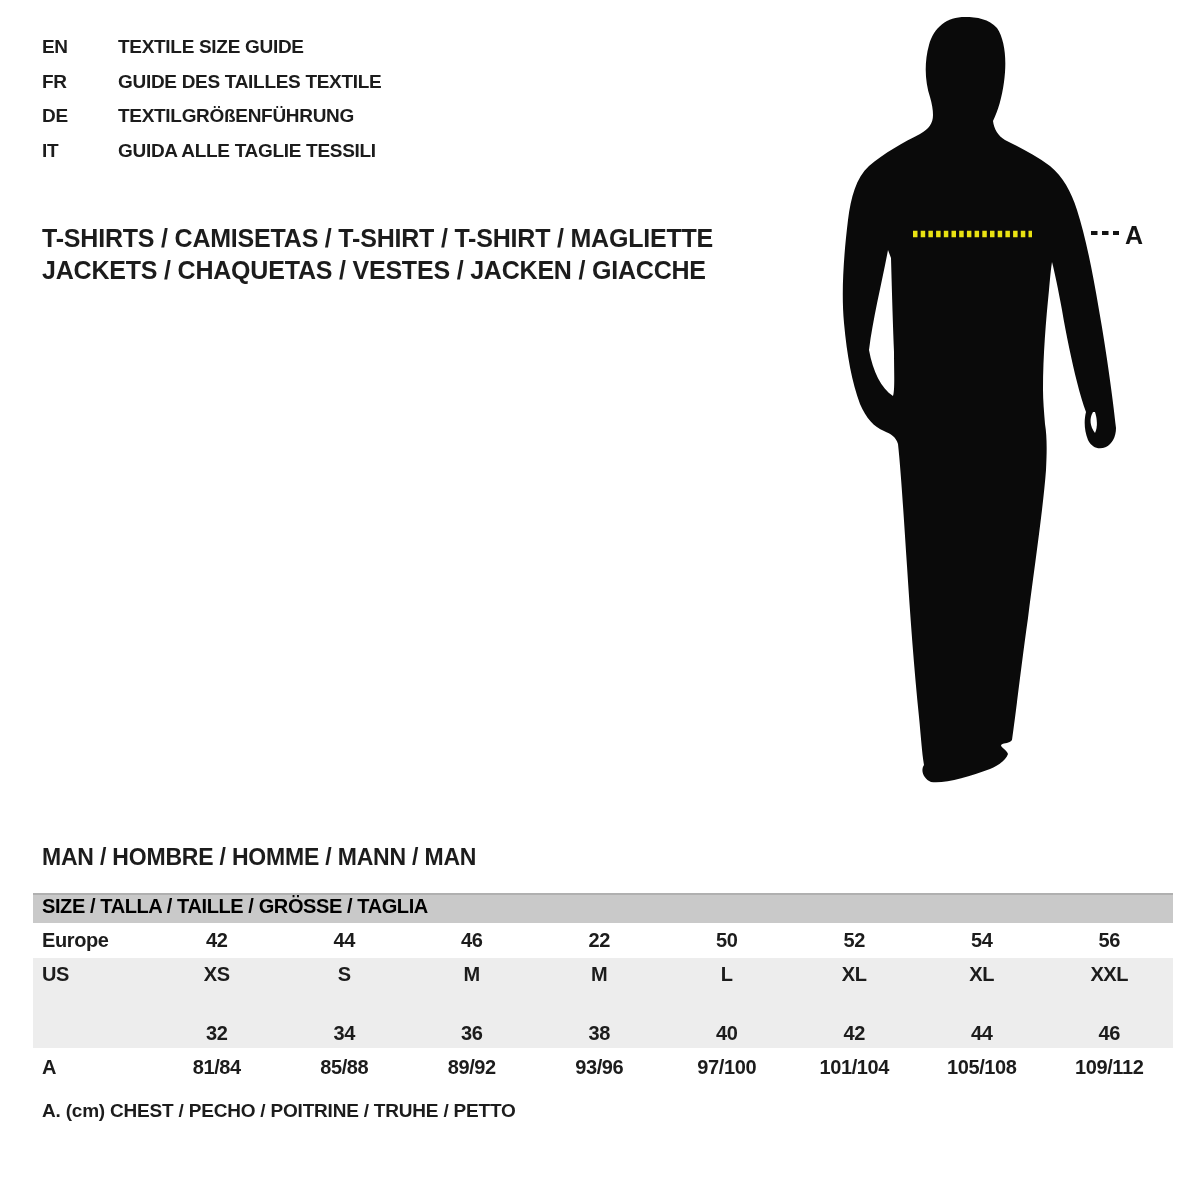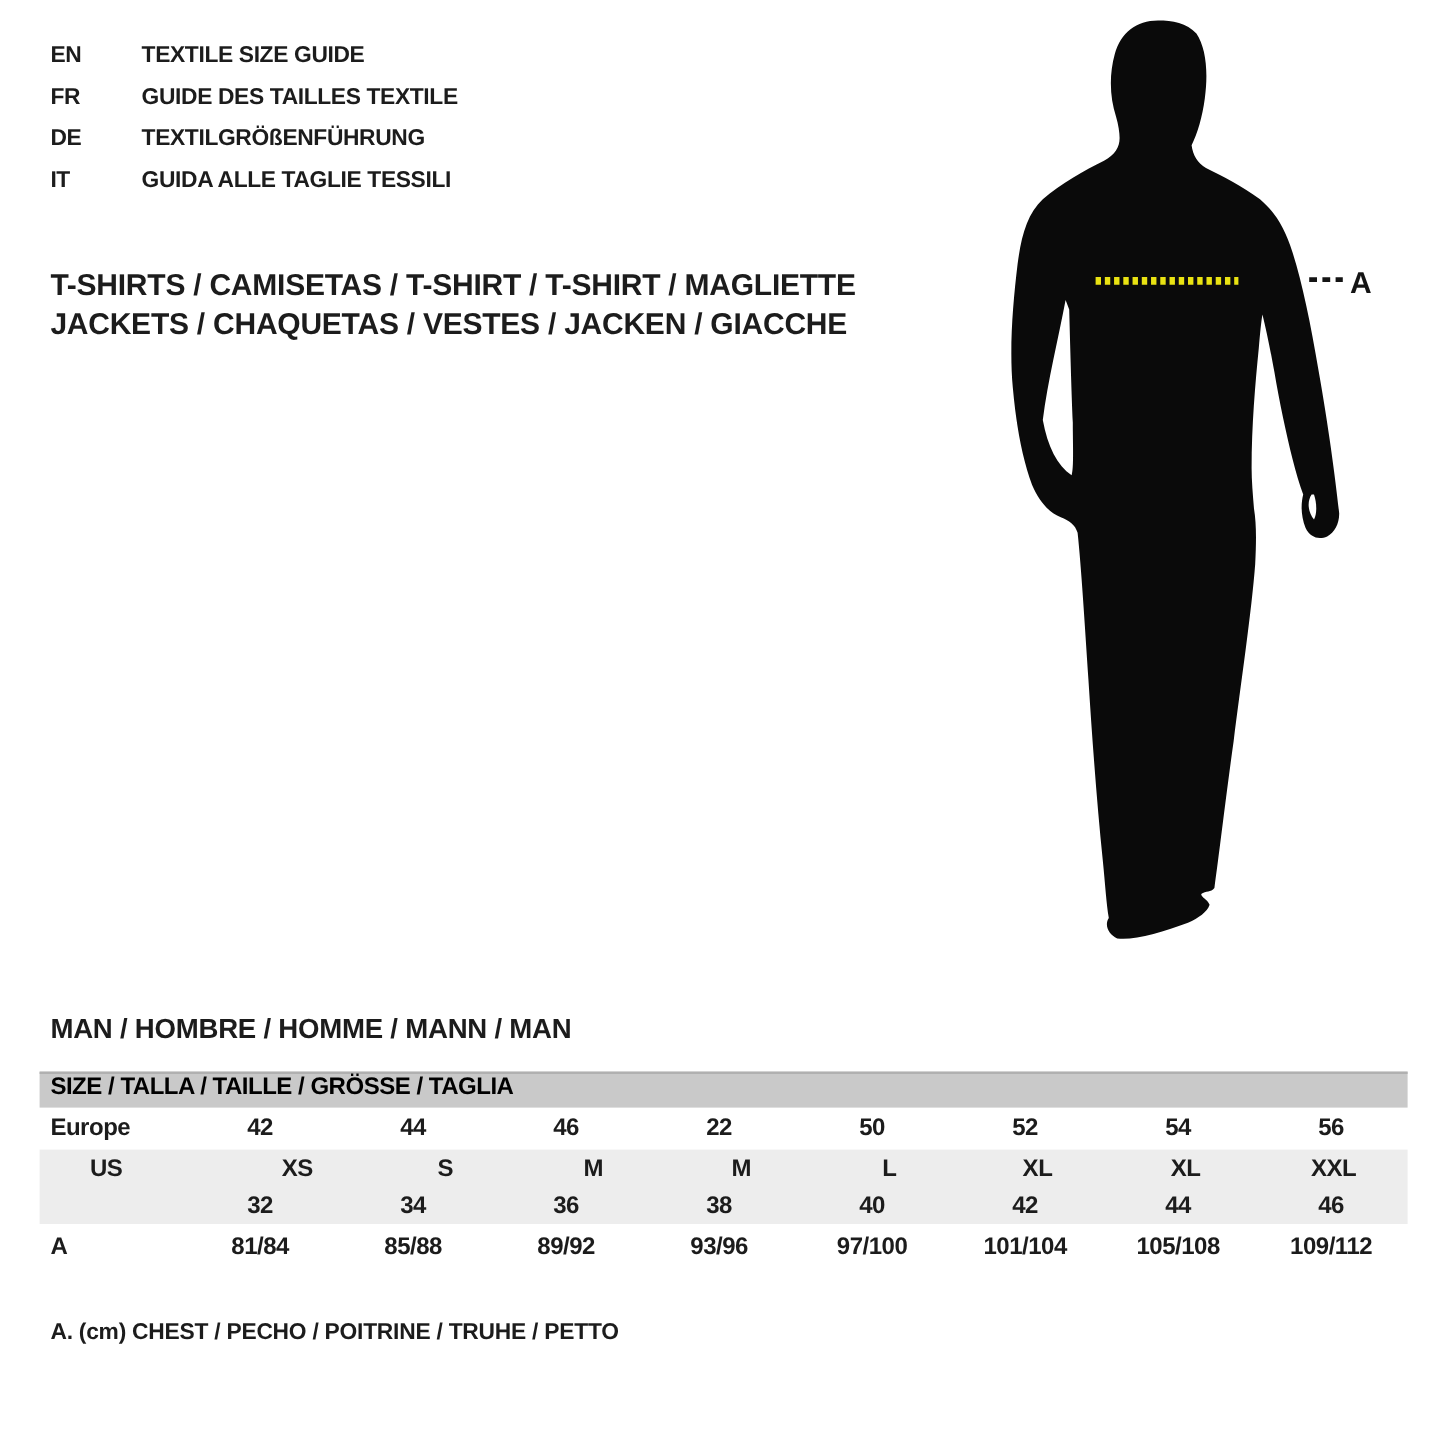--- a/index.html
+++ b/index.html
@@ -26,22 +26,22 @@
   .section-title{top:844px;left:42px;font-size:23px;font-weight:bold;letter-spacing:-0.2px;}
 
   
   .size-table{top:893px;left:33px;width:1140px;font-weight:bold;letter-spacing:-0.4px;}
   .thead{height:30px;display:flex;align-items:flex-start;padding-left:9px;
     box-sizing:border-box;font-size:20px;color:#000000;border-top:2px solid #b0b0b0;}
   .trow{display:flex;align-items:center;font-size:20px;}
   .trow .lbl{width:120px;padding-left:9px;box-sizing:border-box;text-align:left;}
   .trow .cell{flex:1;text-align:center;}
   .r-europe{height:35px;}
-  .r-us1{height:32px;padding-left:33px;}
-  .r-us2{height:30px;}
+  .r-us1{height:32px;}
+  .r-us2{height:30px;margin-top:28px;}
   .r-a{height:38px;}
 
   
   .footnote{top:1100px;left:42px;font-size:19px;font-weight:bold;letter-spacing:-0.2px;}
 </style>
 </head>
 <body>
 
 <div id="page">
 

